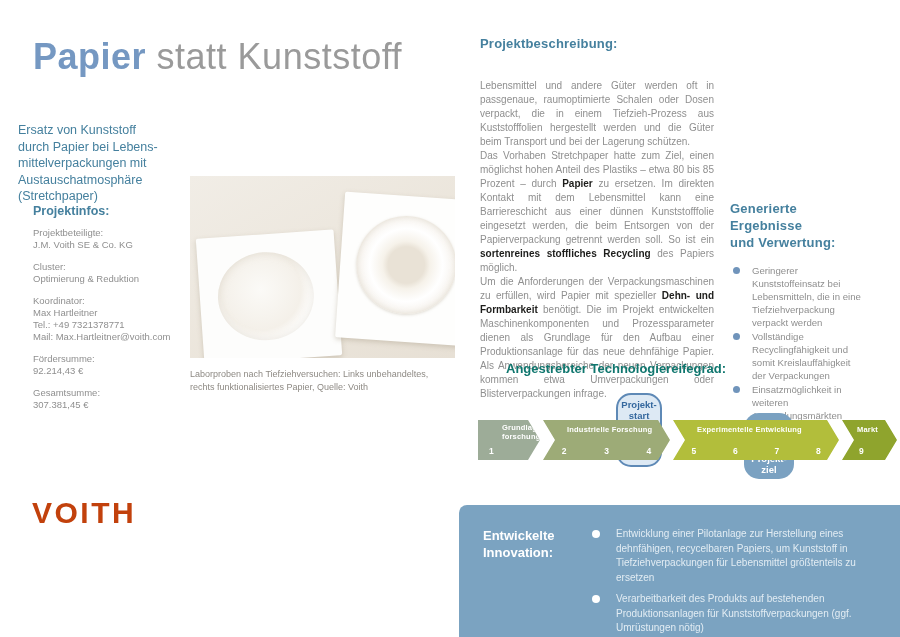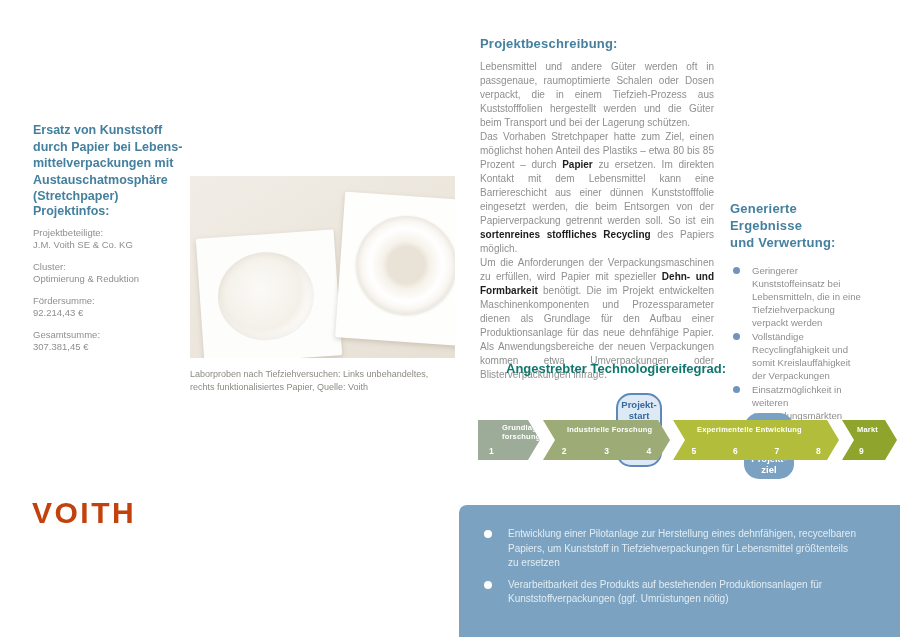--- a/index.html
+++ b/index.html
@@ -5,21 +5,21 @@
   html,body{margin:0;padding:0;background:#ffffff;}
   .page{position:relative;width:900px;height:637px;background:#ffffff;overflow:hidden;
         font-family:"Liberation Sans","DejaVu Sans",sans-serif;}
 
   
   .title{position:absolute;left:33px;top:36px;font-size:36px;letter-spacing:.5px;white-space:nowrap;}
   .title .hl{font-weight:bold;color:#7598c2;}
   .title .rest{font-weight:normal;color:#9a9a9a;}
 
   
-  .subtitle{position:absolute;left:33px;top:122px;width:170px;font-size:12.5px;font-weight:bold;
+  .subtitle{position:absolute;left:18px;top:122px;width:170px;font-size:12.5px;font-weight:normal;
             color:#45809e;line-height:16.5px;white-space:pre-line;}
   .infos-heading{position:absolute;left:33px;top:204px;font-size:12.5px;font-weight:bold;color:#45809e;}
   .info-list{position:absolute;left:33px;top:227px;width:160px;font-size:9.5px;color:#8f8f8f;line-height:12px;}
   .info-item{margin-bottom:10px;}
   .info-value{white-space:pre-line;}
 
   
   .photo{position:absolute;left:190px;top:176px;width:265px;height:182px;overflow:hidden;
          background:linear-gradient(150deg,#f1ede6 0%,#ebe5db 60%,#e7e0d5 100%);}
   .sheet{position:absolute;background:#fdfdfc;border-radius:2px;box-shadow:0 2px 5px rgba(170,160,140,.45);}
@@ -33,21 +33,21 @@
          box-shadow:inset 0 0 6px rgba(190,180,160,.35),0 1px 3px rgba(180,170,150,.4);}
   .caption{position:absolute;left:190px;top:368px;width:270px;font-size:9px;color:#8e8a84;
            line-height:12.5px;white-space:pre-line;}
 
   
   .logo{position:absolute;left:32px;top:496px;font-size:30px;font-weight:800;color:#c2410c;letter-spacing:2.5px;}
 
   
   .desc{position:absolute;left:480px;top:36px;width:234px;}
   .sec-heading{font-size:13px;font-weight:bold;color:#45809e;letter-spacing:.2px;}
-  .desc .sec-heading{margin-bottom:9px;}
+  .desc .sec-heading{margin-bottom:28px;}
   .desc p{margin:0;font-size:10px;color:#8f8f8f;line-height:14px;text-align:justify;}
   .desc p .b{font-weight:bold;color:#1d1d1b;}
 
   
   .results{position:absolute;left:730px;top:200px;width:134px;}
   .results .sec-heading{line-height:17px;white-space:pre-line;margin-bottom:13px;}
   .bullet-list{list-style:none;margin:0;padding:0;font-size:9.6px;color:#8f8f8f;line-height:13px;}
   .bullet-list li{position:relative;padding-left:22px;margin:0 0 1px 0;}
   .bullet-list li::before{content:"";position:absolute;left:3px;top:3px;width:7px;height:7px;border-radius:50%;
                           background:#7094bb;}
@@ -83,36 +83,45 @@
   .inno-list{list-style:none;margin:0;padding:0;flex:1;font-size:10px;color:#e2ecf3;line-height:14.5px;}
   .inno-list li{position:relative;padding-left:25px;margin-bottom:7px;}
   .inno-list li::before{content:"";position:absolute;left:1px;top:3px;width:8px;height:8px;border-radius:50%;
                         background:#ffffff;}
 </style>
 </head>
 <body>
 
 <div class="page">
 
+  <div class="title">
+    <span class="hl">Papier</span><span class="rest"> statt Kunststoff</span>
+  </div>
 
   <div class="subtitle">Ersatz von Kunststoff
 durch Papier bei Lebens-
 mittelverpackungen mit
 Austauschatmosphäre
 (Stretchpaper)</div>
   <div class="infos-heading">Projektinfos:</div>
 
   <div class="info-list">
     <div class="info-item">
       <div class="info-label">Projektbeteiligte:</div>
       <div class="info-value">J.M. Voith SE &amp; Co. KG</div>
     </div>
     <div class="info-item">
       <div class="info-label">Cluster:</div>
       <div class="info-value">Optimierung &amp; Reduktion</div>
+    </div>
+    <div class="info-item">
+      <div class="info-label">Koordinator:</div>
+      <div class="info-value">Max Hartleitner
+Tel.: +49 7321378771
+Mail: Max.Hartleitner@voith.com</div>
     </div>
     <div class="info-item">
       <div class="info-label">Fördersumme:</div>
       <div class="info-value">92.214,43 €</div>
     </div>
     <div class="info-item">
       <div class="info-label">Gesamtsumme:</div>
       <div class="info-value">307.381,45 €</div>
     </div>
   </div>
@@ -177,19 +186,21 @@
       <div class="seg seg3 seg-mid" style="background: rgb(143, 164, 45);">
         <div class="seg-label">Markt</div>
         <div class="seg-nums">
           <span>9</span>
         </div>
       </div>
     </div>
   </div>
 
   <div class="innovation">
+    <div class="inno-heading">Entwickelte
+Innovation:</div>
     <ul class="inno-list">
       <li>Entwicklung einer Pilotanlage zur Herstellung eines dehnfähigen, recycelbaren Papiers, um Kunststoff in Tiefziehverpackungen für Lebensmittel größtenteils zu ersetzen</li>
       <li>Verarbeitbarkeit des Produkts auf bestehenden Produktionsanlagen für Kunststoffverpackungen (ggf. Umrüstungen nötig)</li>
     </ul>
   </div>
 
 </div>
 
 </body></html>

